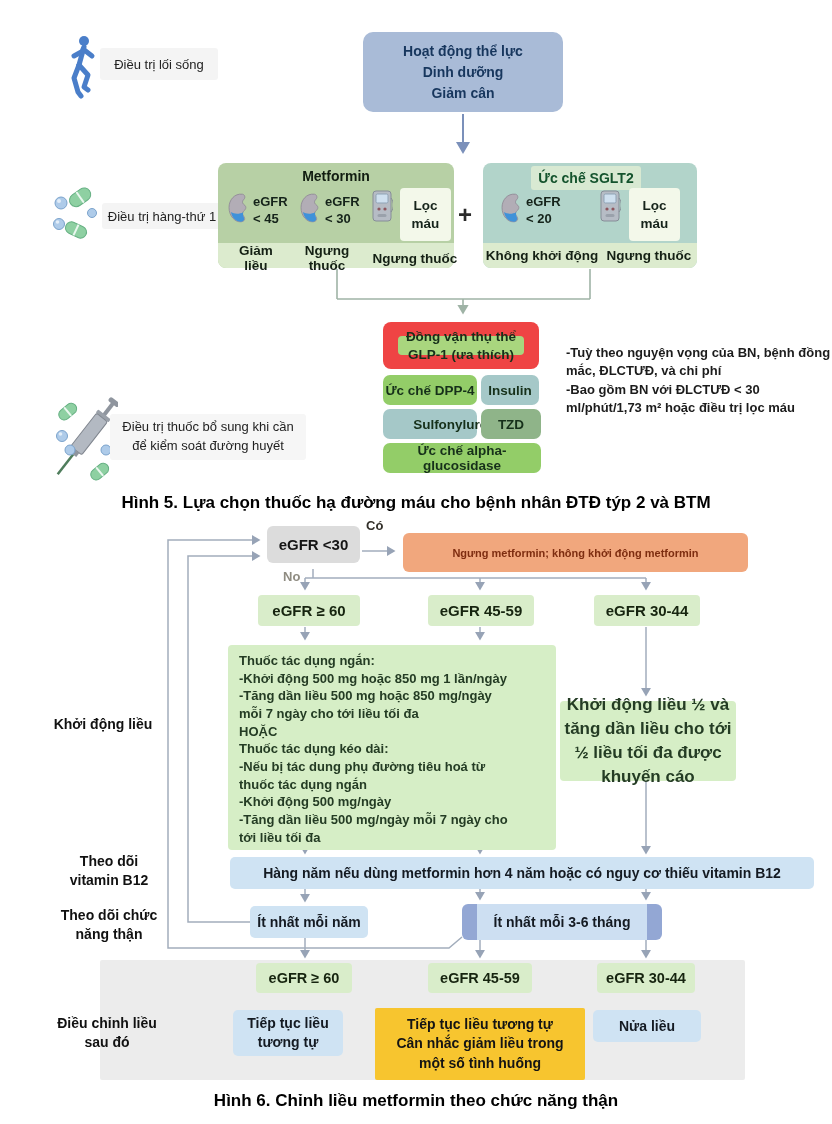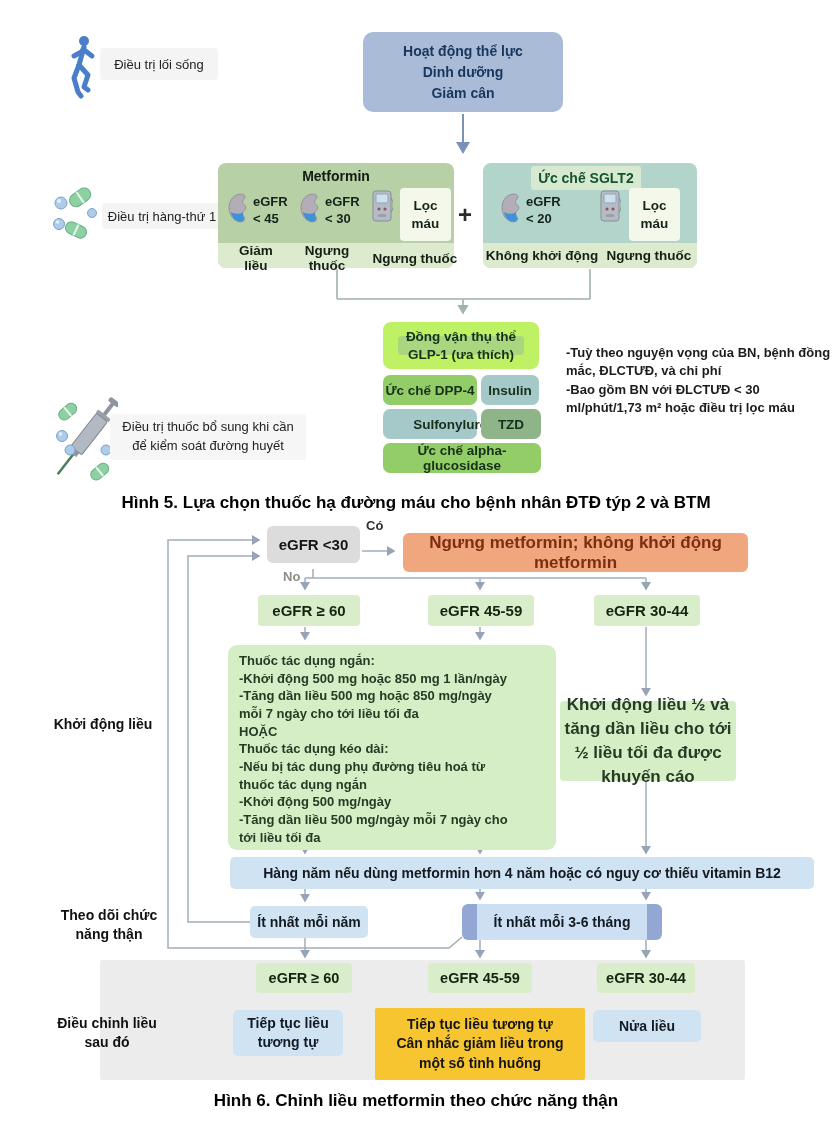--- a/index.html
+++ b/index.html
@@ -174,65 +174,67 @@
         <line x1="46" y1="78" x2="46" y2="89" stroke="#eaf7ef" stroke-width="2"></line>
       </g>
     <circle cx="8" cy="48" r="5.5" fill="#aecbe9" stroke="#7ba3cc"></circle>
       <circle cx="6.5" cy="46" r="1.8" fill="#e2edf8"></circle>
     <circle cx="16" cy="62" r="5" fill="#aecbe9" stroke="#7ba3cc"></circle>
     <circle cx="52" cy="62" r="5" fill="#aecbe9" stroke="#7ba3cc"></circle>
   </svg>
   <div class="abs ctr lbl pre" style="left:110px;top:414px;width:196px;height:46px;background:#f6f6f6;line-height:1.45;">Điều trị thuốc bổ sung khi cần
 để kiểm soát đường huyết</div>
 
-  <div class="abs" style="left:383px;top:322px;width:156px;height:47px;background:#bef264;border-radius:8px;padding:14px 15px;">
+  <div class="abs" style="left:383px;top:322px;width:156px;height:47px;background:#ef4444;border-radius:8px;padding:14px 15px;">
     <div class="ctr b pre" style="width:100%;height:100%;background:#a9d67e;border-radius:4px;font-size:13.5px;line-height:1.3;color:#16301a;">Đồng vận thụ thể
 GLP-1 (ưa thích)</div>
   </div>
   <div class="abs ctr b" style="left:383px;top:375px;width:94px;height:30px;background:#93cd68;border-radius:7px;font-size:13.5px;color:#16301a;">Ức chế DPP-4</div>
   <div class="abs ctr b" style="left:481px;top:375px;width:58px;height:30px;background:#a5c8c8;border-radius:7px;font-size:13.5px;color:#16301a;">Insulin</div>
   <div class="abs ctr b" style="left:383px;top:409px;width:94px;height:30px;background:#a5c8c8;border-radius:7px;font-size:13.5px;color:#16301a;padding-left:48px;">Sulfonylurea</div>
   <div class="abs ctr b" style="left:481px;top:409px;width:60px;height:30px;background:#8fb489;border-radius:7px;font-size:13.5px;color:#16301a;">TZD</div>
   <div class="abs ctr b" style="left:383px;top:443px;width:158px;height:30px;background:#93cd68;border-radius:7px;font-size:13.5px;color:#16301a;">Ức chế alpha-glucosidase</div>
 
   <div class="abs pre" style="left:566px;top:344px;width:268px;font-size:13px;font-weight:600;line-height:1.42;color:#1c1c1c;">-Tuỳ theo nguyện vọng của BN, bệnh đồng
 mắc, ĐLCTƯĐ, và chi phí
 -Bao gồm BN với ĐLCTƯĐ &lt; 30
 ml/phút/1,73 m² hoặc điều trị lọc máu</div>
 
   <div class="abs ctr b" style="left:60px;top:492px;width:712px;height:22px;font-size:17px;color:#000;">Hình 5. Lựa chọn thuốc hạ đường máu cho bệnh nhân ĐTĐ týp 2 và BTM</div>
 
   <div class="abs" style="left:100px;top:960px;width:645px;height:120px;background:#ececec;border-radius:2px;"></div>
 
   <div class="abs ctr b" style="left:267px;top:504px;width:93px;height:37px;background:#dcdcdc;border-radius:6px;font-size:15px;color:#141414;margin-top:22px;">eGFR &lt;30</div>
   <div class="abs b" style="left:366px;top:518px;width:34px;font-size:13px;color:#33302a;">Có</div>
-  <div class="abs ctr b" style="left:403px;top:533px;width:345px;height:39px;background:#f1a77d;border-radius:6px;font-size:17px;color:#7e2d10;">Ngưng metformin; không khởi động metformin</div>
+  <div class="abs ctr b" style="left:403px;top:533px;width:345px;height:39px;background:#f1a77d;border-radius:6px;font-size:11px;color:#7e2d10;">Ngưng metformin; không khởi động metformin</div>
   <div class="abs b" style="left:283px;top:569px;width:28px;font-size:13px;color:#8f8c82;">No</div>
 
   <div class="abs ctr gbox" style="left:258px;top:595px;width:102px;height:31px;font-size:15px;">eGFR ≥ 60</div>
   <div class="abs ctr gbox" style="left:428px;top:595px;width:106px;height:31px;font-size:15px;">eGFR 45-59</div>
   <div class="abs ctr gbox" style="left:594px;top:595px;width:106px;height:31px;font-size:15px;">eGFR 30-44</div>
 
-  <div class="abs pre" style="left:228px;top:645px;width:328px;height:205px;background:#d6eec6;border-radius:9px;padding:7px 11px;font-size:13px;font-weight:bold;line-height:1.36;color:#243c24;">Thuốc tác dụng ngắn:
+  <div class="abs pre" style="left:228px;top:645px;width:328px;height:205px;background:#d6eec6;border-radius:4px;padding:7px 11px;font-size:13px;font-weight:bold;line-height:1.36;color:#243c24;">Thuốc tác dụng ngắn:
 -Khởi động 500 mg hoặc 850 mg 1 lần/ngày
 -Tăng dần liều 500 mg hoặc 850 mg/ngày
 mỗi 7 ngày cho tới liều tối đa
 HOẶC
 Thuốc tác dụng kéo dài:
 -Nếu bị tác dung phụ đường tiêu hoá từ
 thuốc tác dụng ngắn
 -Khởi động 500 mg/ngày
 -Tăng dần liều 500 mg/ngày mỗi 7 ngày cho
 tới liều tối đa</div>
   <div class="abs ctr b pre" style="left:560px;top:701px;width:176px;height:80px;background:#d6eec6;border-radius:4px;font-size:17px;line-height:1.4;color:#243c24;">Khởi động liều ½ và
 tăng dần liều cho tới
 ½ liều tối đa được
 khuyến cáo</div>
 
   <div class="abs ctr" style="left:40px;top:716px;width:126px;font-size:14px;font-weight:600;color:#111;text-align:right;">Khởi động liều</div>
+  <div class="abs ctr pre" style="left:48px;top:852px;width:122px;font-size:14px;font-weight:600;line-height:1.35;color:#111;">Theo dõi
+vitamin B12</div>
   <div class="abs ctr pre" style="left:48px;top:906px;width:122px;font-size:14px;font-weight:600;line-height:1.35;color:#111;">Theo dõi chức
 năng thận</div>
   <div class="abs ctr pre" style="left:44px;top:1014px;width:126px;font-size:14px;font-weight:600;line-height:1.35;color:#111;">Điều chỉnh liều
 sau đó</div>
 
   <div class="abs ctr bluebox" style="left:230px;top:857px;width:584px;height:32px;font-size:14px;">Hàng năm nếu dùng metformin hơn 4 năm hoặc có nguy cơ thiếu vitamin B12</div>
 
   <div class="abs ctr bluebox" style="left:250px;top:906px;width:118px;height:32px;font-size:14px;">Ít nhất mỗi năm</div>
   <div class="abs" style="left:462px;top:904px;width:200px;height:36px;display:flex;">
     <div style="width:15px;background:#93a7d4;border-radius:6px 0 0 6px;"></div>

